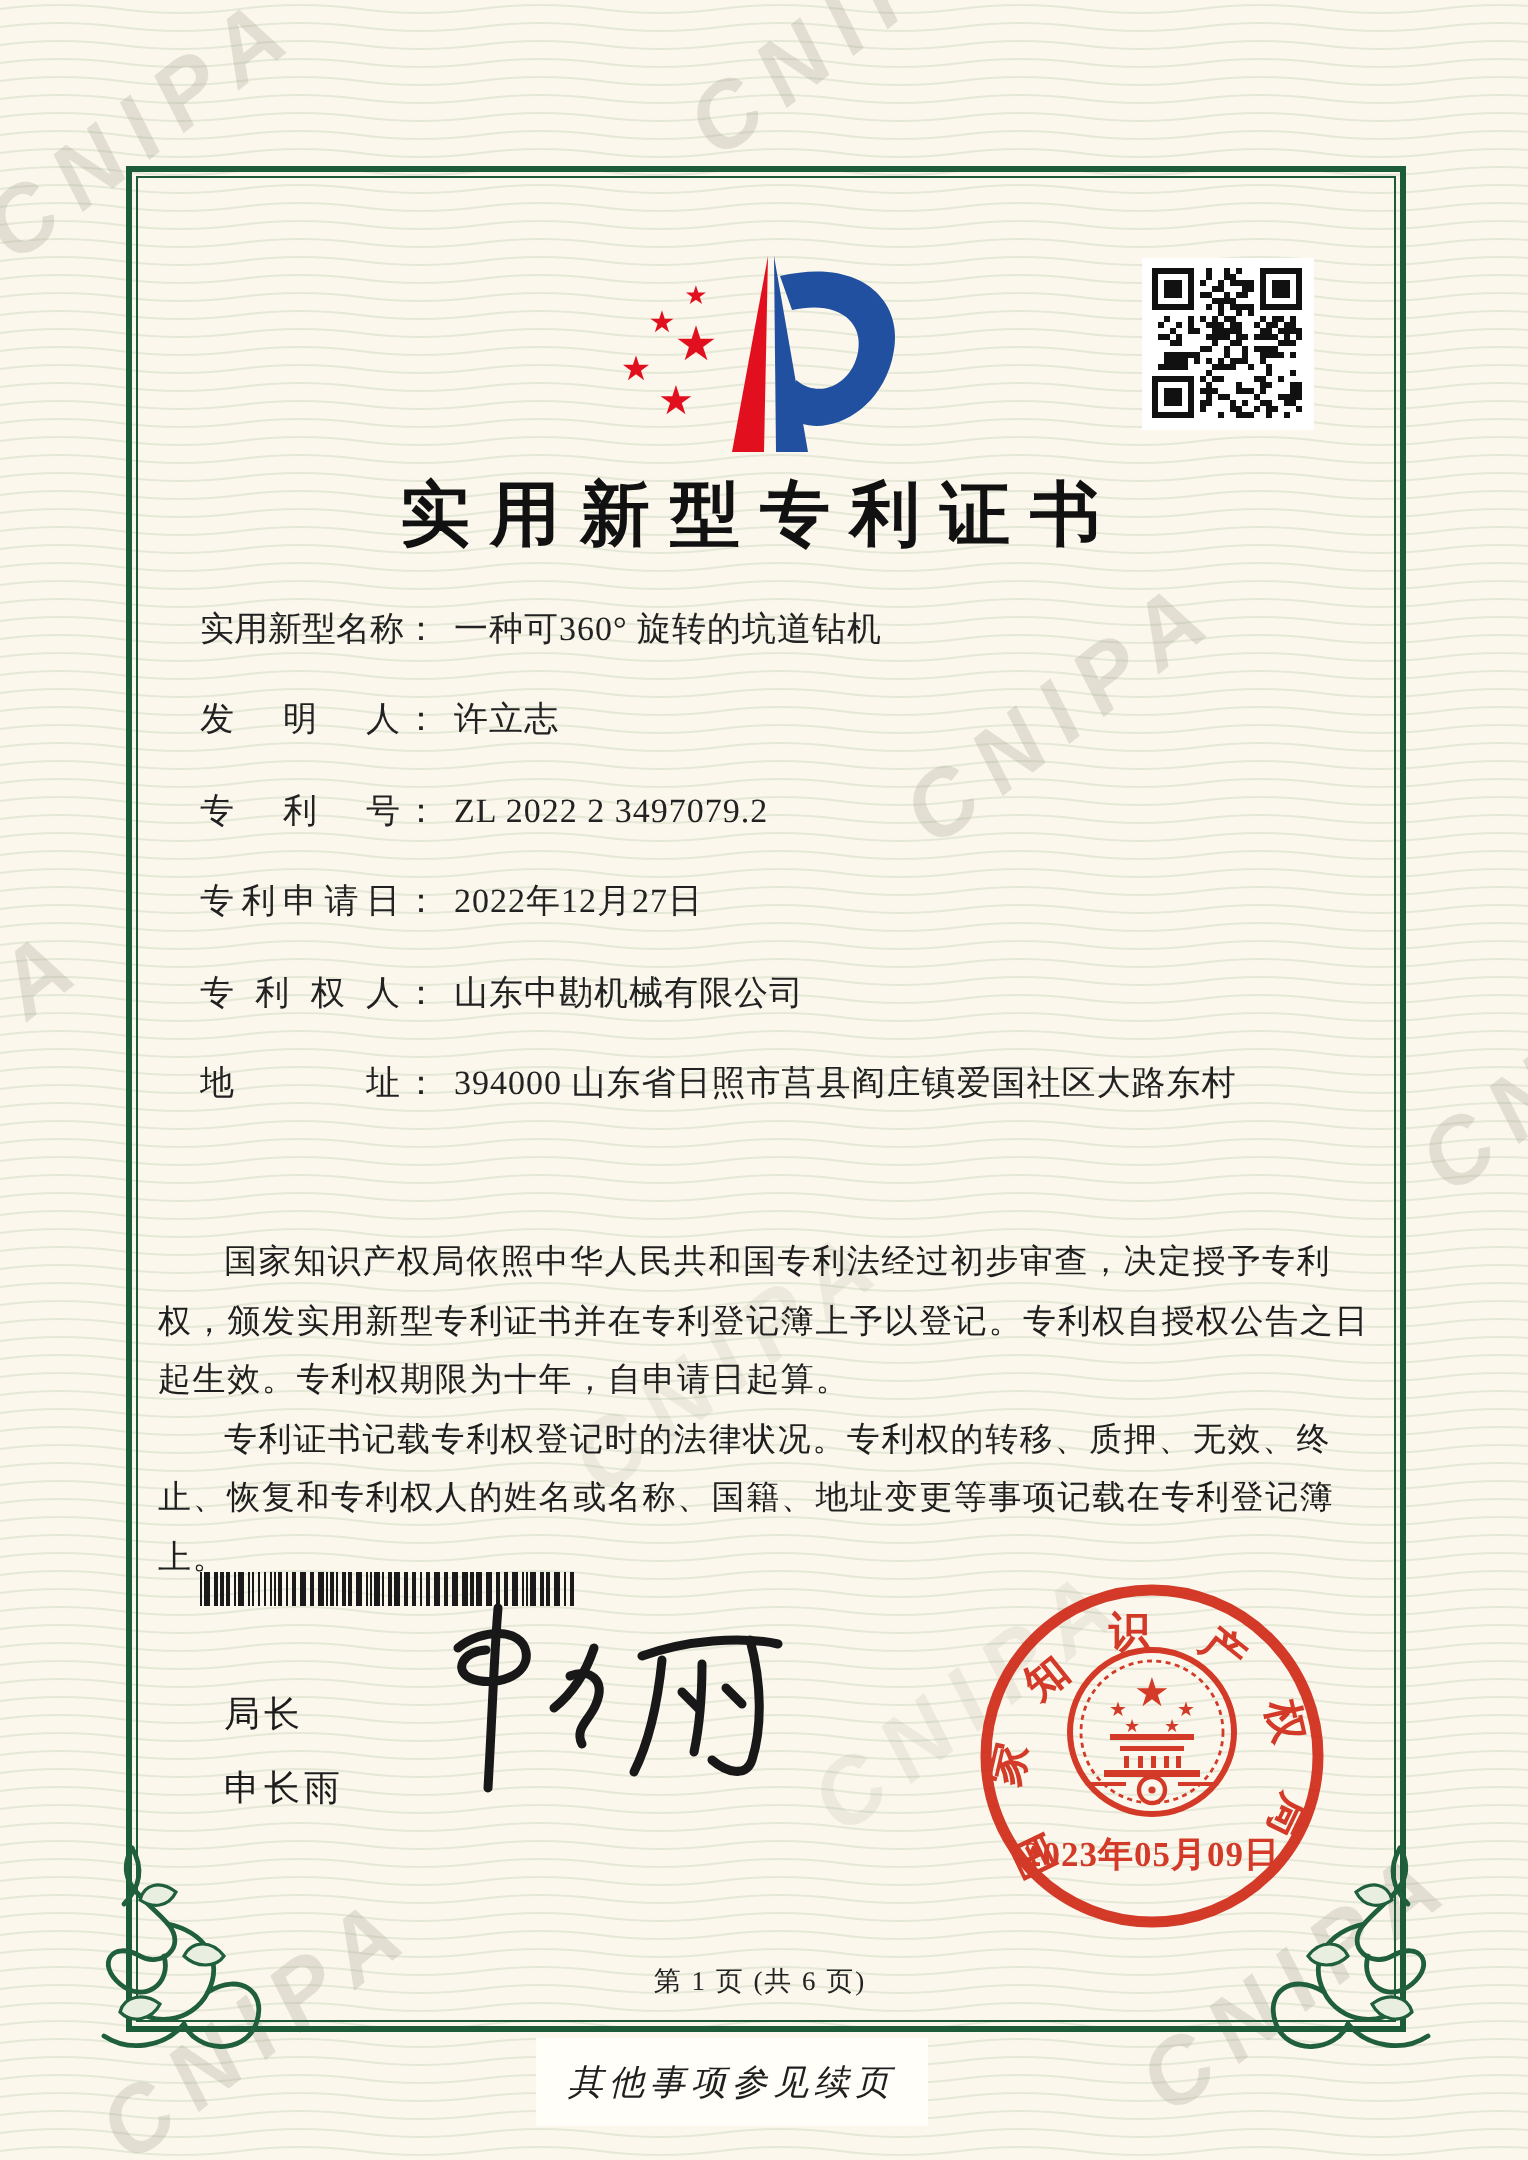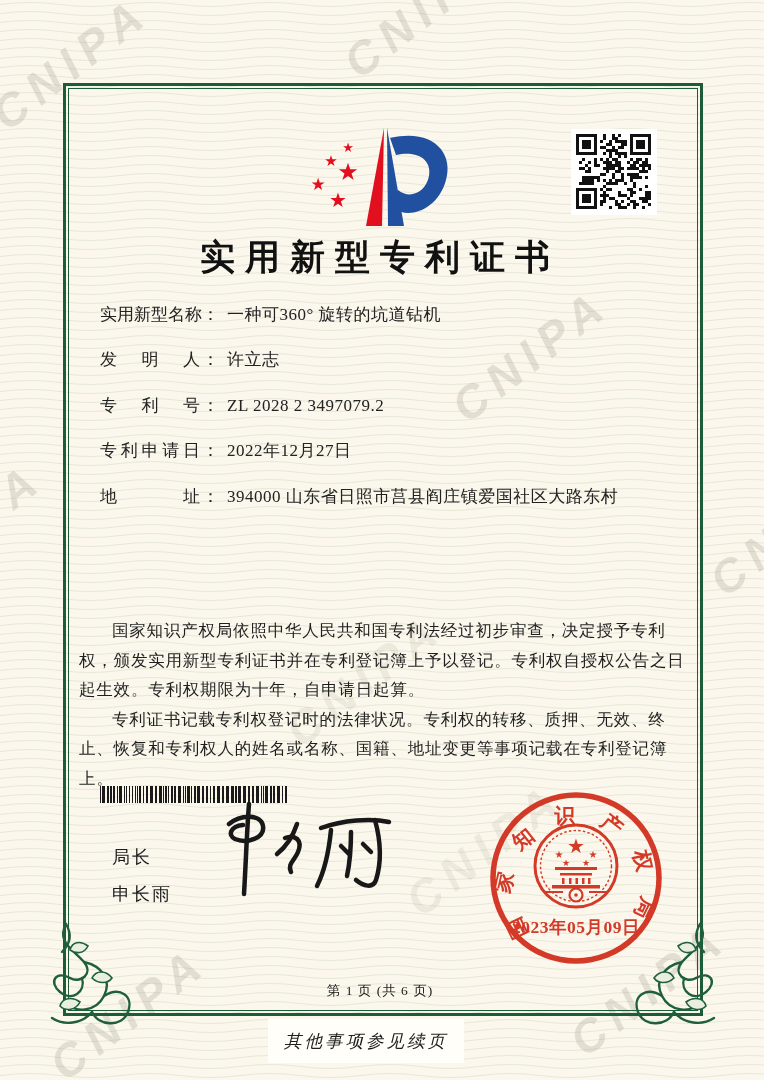--- a/index.html
+++ b/index.html
@@ -284,22 +284,23 @@
       <rect x="5" y="59" width="21" height="21" fill="#111"></rect>
       <rect x="8" y="62" width="15" height="15" fill="#fff"></rect>
       <rect x="11" y="65" width="9" height="9" fill="#111"></rect>
     </svg>
 
   <div class="title">实用新型专利证书</div>
 
   <div class="fields" id="field-list">
       <div class="frow"><span class="flabel">实用新型名称</span><span class="fcolon">：</span><span class="fvalue">一种可360° 旋转的坑道钻机</span></div>
       <div class="frow"><span class="flabel">发明人</span><span class="fcolon">：</span><span class="fvalue">许立志</span></div>
-      <div class="frow"><span class="flabel">专利号</span><span class="fcolon">：</span><span class="fvalue">ZL 2028 2 3497079.2</span></div>
+      <div class="frow"><span class="flabel">专利号</span><span class="fcolon">：</span><span class="fvalue">ZL 2022 2 3497079.2</span></div>
       <div class="frow"><span class="flabel">专利申请日</span><span class="fcolon">：</span><span class="fvalue">2022年12月27日</span></div>
+      <div class="frow"><span class="flabel">专利权人</span><span class="fcolon">：</span><span class="fvalue">山东中勘机械有限公司</span></div>
       <div class="frow"><span class="flabel">地址</span><span class="fcolon">：</span><span class="fvalue">394000 山东省日照市莒县阎庄镇爱国社区大路东村</span></div>
     </div>
 
 
   <div class="paras">
     <p>国家知识产权局依照中华人民共和国专利法经过初步审查，决定授予专利权，颁发实用新型专利证书并在专利登记簿上予以登记。专利权自授权公告之日起生效。专利权期限为十年，自申请日起算。</p>
     <p>专利证书记载专利权登记时的法律状况。专利权的转移、质押、无效、终止、恢复和专利权人的姓名或名称、国籍、地址变更等事项记载在专利登记簿上。</p>
   </div>
 
   <div class="barcode" id="barcode">

